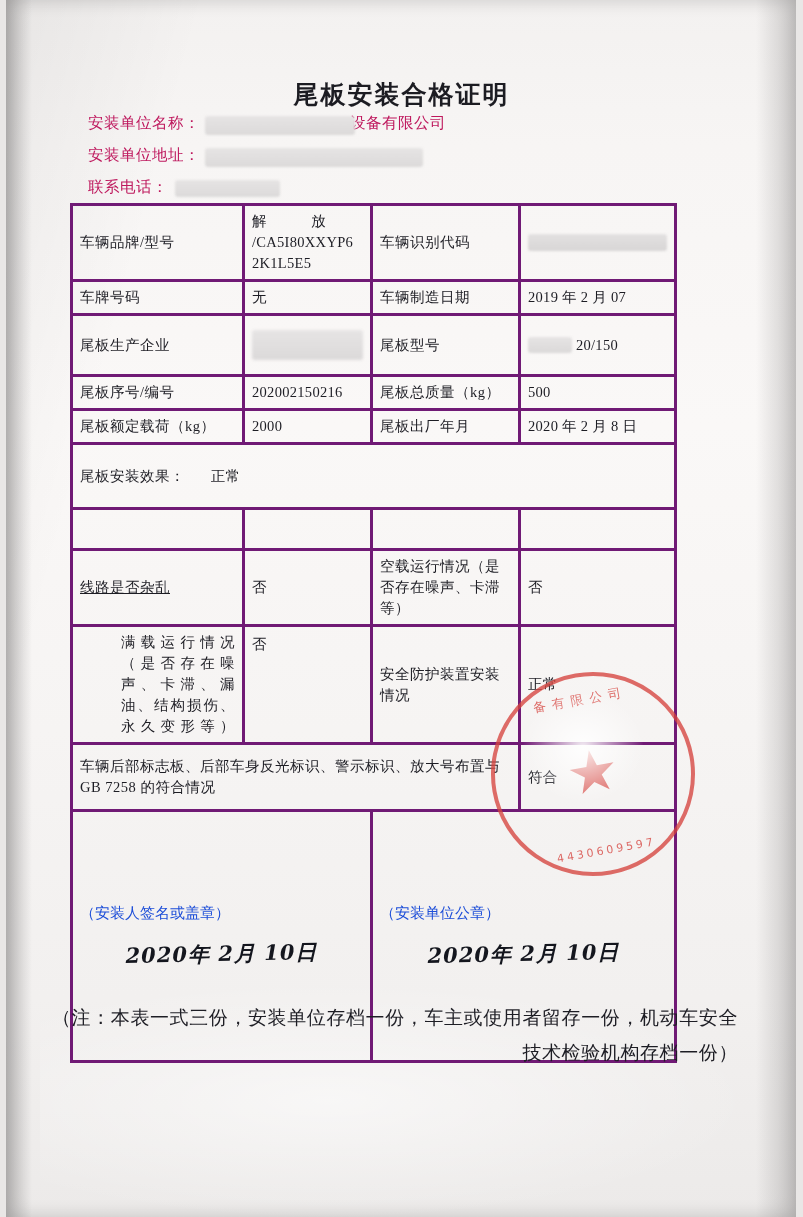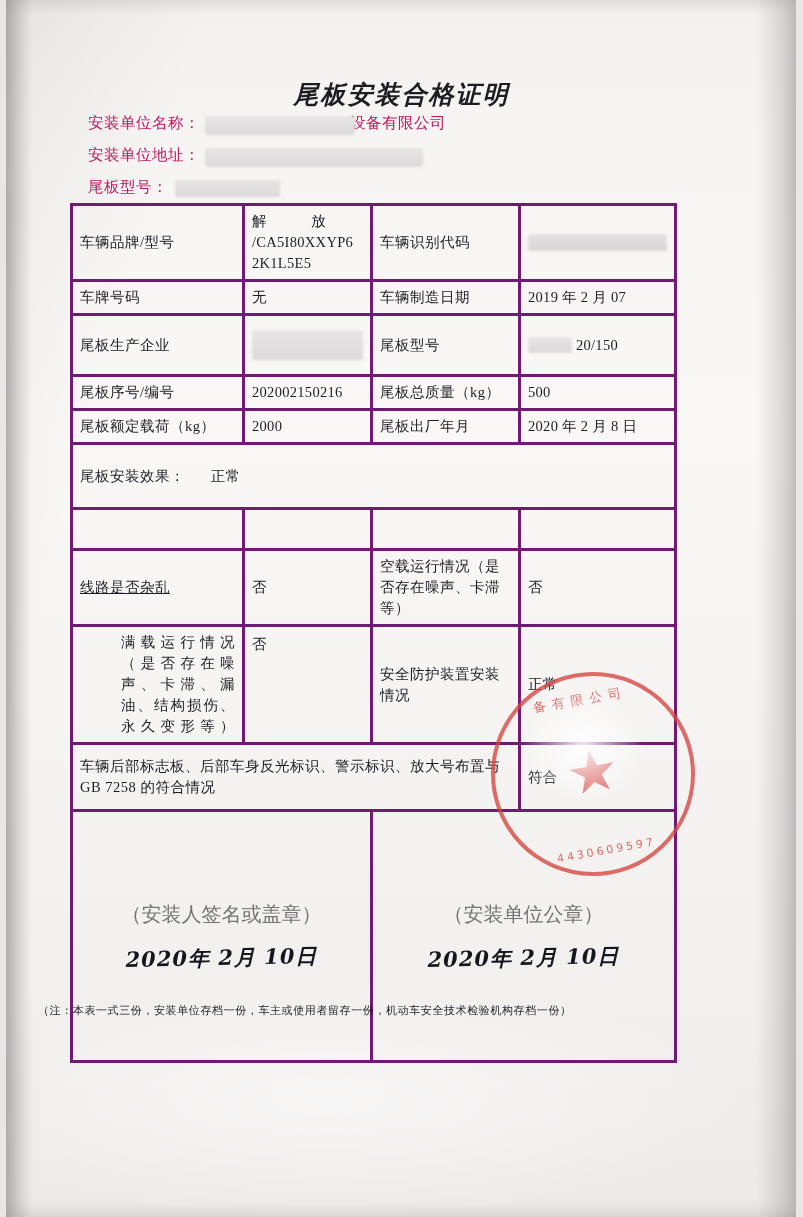--- a/index.html
+++ b/index.html
@@ -53,21 +53,20 @@
     position: absolute;
     top: 78px;
     left: 0;
     width: 803px;
     text-align: center;
     font-size: 25px;
     font-weight: bold;
     letter-spacing: 2px;
     color: #1c1c22;
     font-family: "DejaVu Serif", serif;
-    font-style: italic;
   }
 
   .hdr {
     position: absolute;
     font-size: 15.5px;
     color: #be185d;
     letter-spacing: 0.5px;
     white-space: nowrap;
   }
   .hdr-1 { left: 88px; top: 113px; }
@@ -115,23 +114,22 @@
   .effect-row td { height: 52px; }
   .blank-row td { height: 28px; }
 
   .sig-cell {
     height: 238px;
     position: relative;
     vertical-align: bottom;
     padding-bottom: 6px;
   }
   .sig-label {
-    text-align: center;
-    font-size: 20px;
-    color: #737373;
+    font-size: 15px;
+    color: #1d4ed8;
   }
   .hand {
     display: block;
     text-align: center;
     font-family: "DejaVu Serif", serif;
     font-size: 21px;
     color: #14161e;
     letter-spacing: 1px;
     margin-top: 14px;
     transform: rotate(-1.2deg);
@@ -187,24 +185,25 @@
     height: 110px;
     background: radial-gradient(ellipse at 50% 50%, rgba(255,255,255,0.92), rgba(255,255,255,0) 72%);
     border-radius: 50%;
   }
 
   .footnote {
     position: absolute;
     left: 38px;
     top: 1000px;
     width: 700px;
-    font-size: 11px;
+    font-size: 19px;
     color: #1d1d24;
     line-height: 1.85;
     letter-spacing: 0.6px;
+    text-align: right;
   }
 </style>
 </head>
 <body>
 
 <div class="page">
   <div class="paper"></div>
   <div class="sheen"></div>
 
   <div class="title">尾板安装合格证明</div>
@@ -213,21 +212,21 @@
     <span>安装单位名称：</span><span style="margin-left:150px">设备有限公司</span>
   </div>
   <div class="redact" style="left:205px;top:116px;width:150px;height:19px;"></div>
 
   <div class="hdr hdr-2">
     <span>安装单位地址：</span>
   </div>
   <div class="redact" style="left:205px;top:148px;width:218px;height:19px;"></div>
 
   <div class="hdr hdr-3">
-    <span>尾板型号：</span>
+    <span>联系电话：</span>
   </div>
   <div class="redact" style="left:175px;top:180px;width:105px;height:17px;"></div>
 
   <table class="doc">
     <colgroup>
       <col class="c-a">
         <col class="c-b">
         <col class="c-c">
         <col class="c-d">
     </colgroup>

